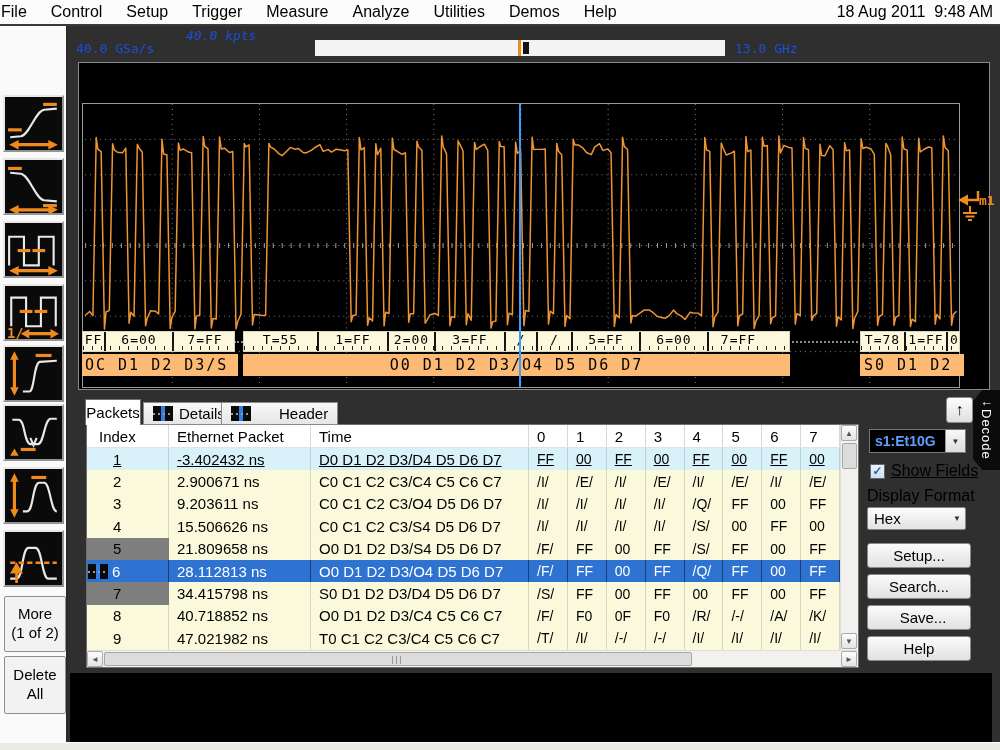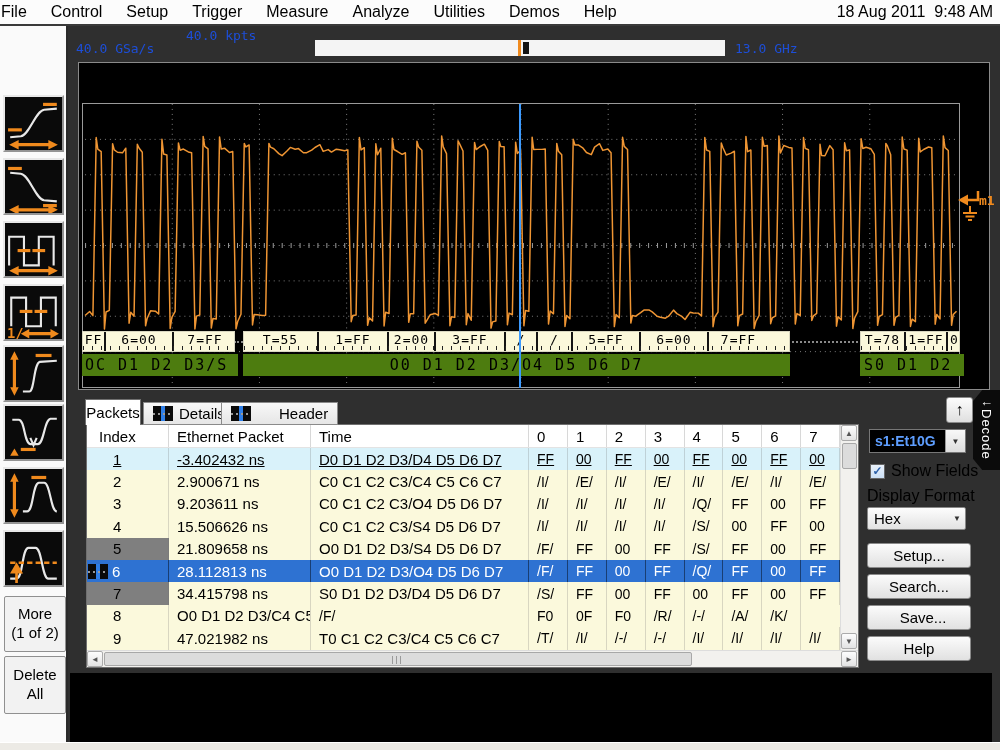--- a/index.html
+++ b/index.html
@@ -38,21 +38,21 @@
   .grat svg{display:block;}
   .cursorline{left:519px;top:104px;width:2px;height:284px;background:#3D9BFF;z-index:5;}
 
   
   .busrow1{background:#FBF8DB;border:1px solid #D8D6C0;box-sizing:border-box;display:flex;position:absolute;height:21px;z-index:4;}
   .busrow1::after{content:'';position:absolute;left:0;right:0;bottom:1px;height:4px;
                   background:repeating-linear-gradient(90deg,#222 0 1px,transparent 1px 9px);}
   .buscell{flex:0 0 auto;border-right:2px solid #141414;font-family:"DejaVu Sans Mono",monospace;font-size:13px;
            letter-spacing:1px;text-align:center;line-height:15px;box-sizing:border-box;overflow:hidden;}
   .buscell:last-child{border-right:none;}
-  .busrow2{background:#4d7c0f;position:absolute;height:22px;display:flex;align-items:center;z-index:4;
+  .busrow2{background:#fdba74;position:absolute;height:22px;display:flex;align-items:center;z-index:4;
            font-family:"DejaVu Sans Mono",monospace;font-size:15px;letter-spacing:2px;white-space:nowrap;overflow:hidden;}
   .busdots{position:absolute;border-top:2px dotted #8A8A8A;z-index:3;}
 
   
   .tab-active{left:85px;top:399px;width:56px;height:26px;background:#FFF;border:1px solid #6F6F6F;border-bottom:none;
               font-size:15px;display:flex;align-items:center;justify-content:center;z-index:3;box-sizing:border-box;}
   .tab{position:absolute;top:402px;height:23px;background:linear-gradient(#F8F8F8,#E6E6E6);border:1px solid #8A8A8A;
        display:flex;align-items:center;gap:6px;padding:0 9px;font-size:15px;box-sizing:border-box;z-index:1;}
   .marker-icon{width:20px;height:15px;display:inline-block;flex:0 0 auto;
     background-image:repeating-linear-gradient(90deg,#999 0 2px,transparent 2px 5px),
@@ -96,21 +96,21 @@
              clip-path:polygon(34% 0,100% 0,100% 100%,34% 100%,0 86%,0 14%);
              display:flex;flex-direction:column;align-items:center;padding-top:5px;box-sizing:border-box;z-index:6;}
   .decodetab .arr{font-size:13px;font-weight:bold;line-height:1;}
   .vtext{writing-mode:vertical-rl;font-size:13px;margin-top:1px;letter-spacing:1px;}
   .srccombo{left:869px;top:429px;width:97px;height:24px;border:1px solid #777;background:#000;display:flex;box-sizing:border-box;}
   .srcfield{flex:1;color:#5E9EFF;font-size:14px;font-weight:bold;display:flex;align-items:center;padding-left:5px;overflow:hidden;}
   .comboarrow{width:19px;background:linear-gradient(#F8F8F8,#DDD);border-left:1px solid #999;display:flex;align-items:center;justify-content:center;font-size:8px;color:#333;}
   .cbrow{left:870px;top:462px;display:flex;align-items:center;gap:6px;}
   .cb{width:15px;height:15px;border:1px solid #666;background:linear-gradient(#EAF2FB,#CBDFF5);display:flex;align-items:center;justify-content:center;
       font-size:12px;font-weight:bold;color:#2B5FA8;box-sizing:border-box;}
-  .cblabel{font-size:16px;}
+  .cblabel{font-size:16px;text-decoration:underline;}
   .dflabel{left:867px;top:487px;font-size:16px;}
   .hexcombo{left:867px;top:507px;width:99px;height:23px;border:1px solid #888;border-radius:2px;
             background:linear-gradient(#FDFDFD,#E2E2E2);display:flex;align-items:center;box-sizing:border-box;}
   .hexval{flex:1;font-size:15px;padding-left:6px;}
   .hexarrow{width:16px;font-size:8px;color:#333;text-align:center;}
   .rbtn{position:absolute;left:867px;width:104px;height:25px;background:linear-gradient(#FBFBFB,#E1E1E1);border:1px solid #8A8A8A;
         border-radius:3px;font-size:15px;display:flex;align-items:center;justify-content:center;box-sizing:border-box;}
 </style>
 </head>
 <body>
@@ -201,21 +201,21 @@
     </div>
     <div class="wbtn" style="top:630px;height:56px;">
       <span style="width:48px;">Delete All</span>
     </div>
   </div>
 
   <div class="abs main"></div>
   <div class="abs blackbottom"></div>
 
   <span class="abs stat" style="left:76px;top:41px;">40.0 GSa/s</span>
-  <span class="abs stat" style="left:186px;top:28px;">40.0 kpts</span>
+  <span class="abs stat" style="left:186px;top:28px;font-style:italic;">40.0 kpts</span>
   <div class="abs progress"></div>
   <div class="abs ptick"></div>
   <div class="abs pglyph"></div>
   <span class="abs stat" style="left:735px;top:41px;">13.0 GHz</span>
 
   <div class="abs scope"></div>
   <div class="abs grat">
     <svg id="wavesvg" width="876" height="283" viewBox="0 0 878 285">
         <line x1="87.8" y1="0" x2="87.8" y2="285" stroke="#7D7D7D" stroke-dasharray="1 4" stroke-width="1"></line>
         <line x1="175.6" y1="0" x2="175.6" y2="285" stroke="#7D7D7D" stroke-dasharray="1 4" stroke-width="1"></line>
@@ -546,20 +546,23 @@
           </div>
           <div class="tcell c-byte">
             <span>FF</span>
           </div>
         </div>
         <div class="trow normal">
           <div class="tcell c-index ">
             <span>8</span>
           </div>
           <div class="tcell">
+            <span>40.718852 ns</span>
+          </div>
+          <div class="tcell">
             <span>O0 D1 D2 D3/C4 C5 C6 C7</span>
           </div>
           <div class="tcell c-byte">
             <span>/F/</span>
           </div>
           <div class="tcell c-byte">
             <span>F0</span>
           </div>
           <div class="tcell c-byte">
             <span>0F</span>

